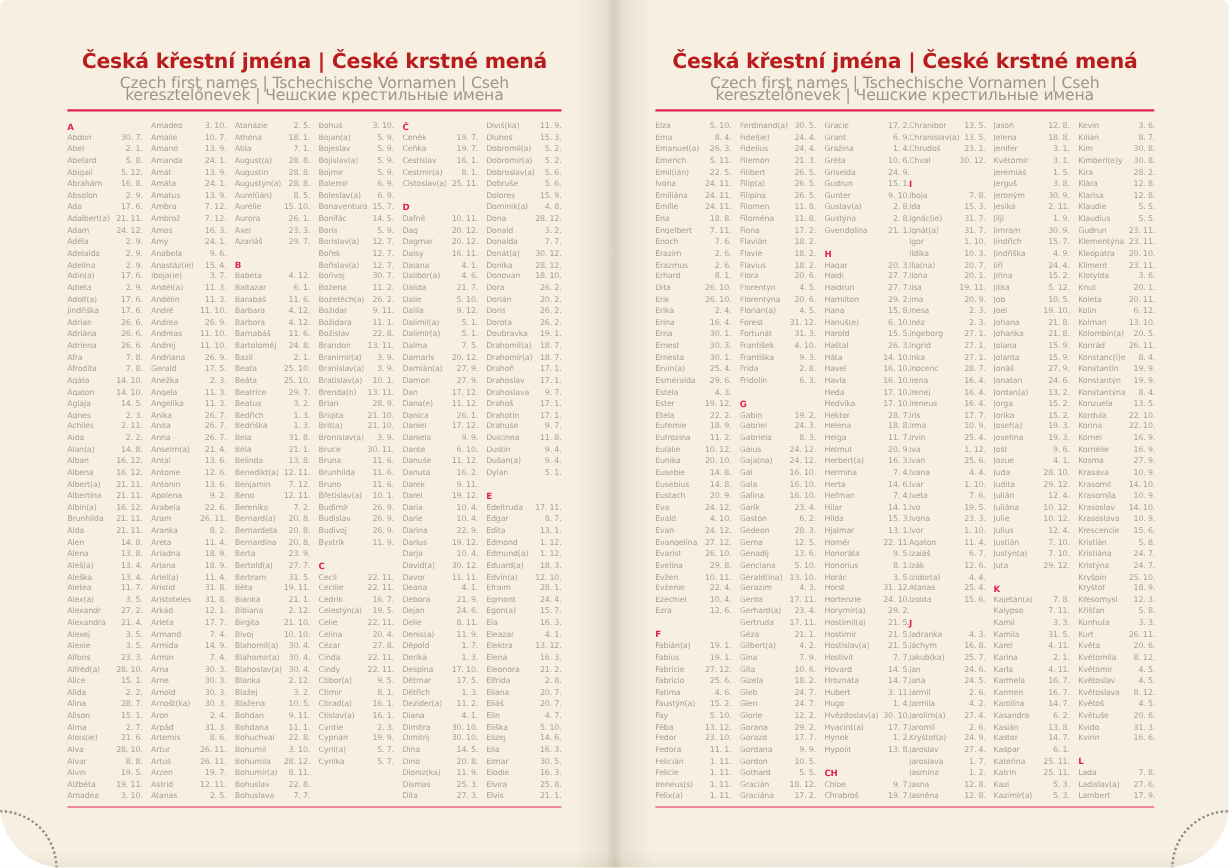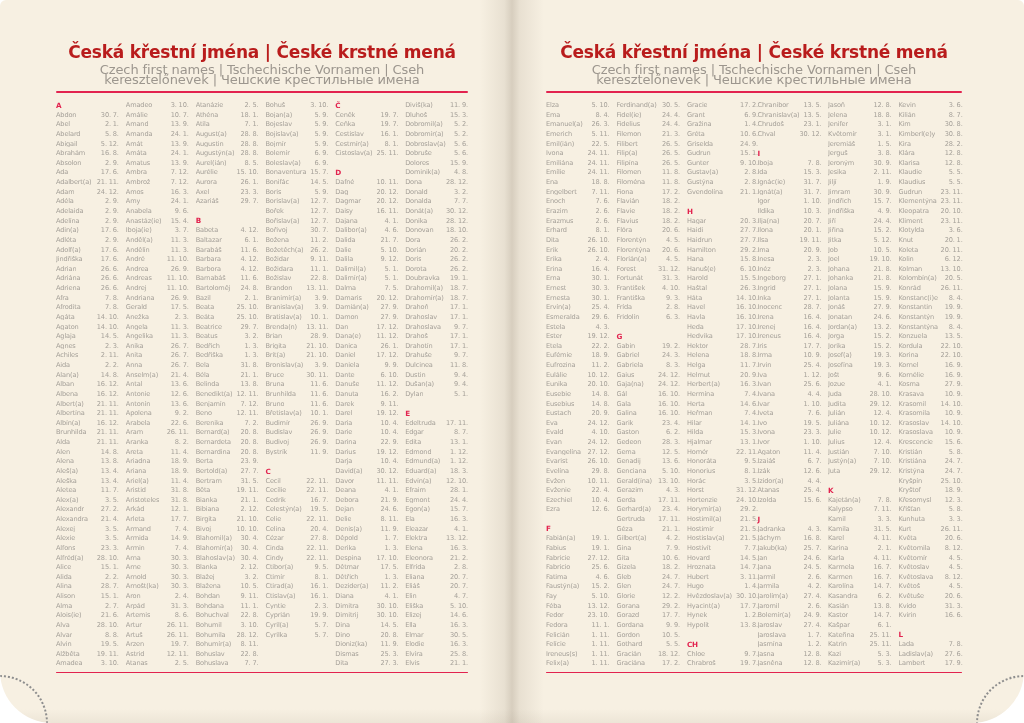--- a/index.html
+++ b/index.html
@@ -2324,21 +2324,21 @@
             </div>
             <div class="row">
               <span class="nm">Jarolím(a)</span>
               <span class="dt">27. 4.</span>
             </div>
             <div class="row">
               <span class="nm">Jaromil</span>
               <span class="dt">2. 6.</span>
             </div>
             <div class="row">
-              <span class="nm">Bolemír(a)</span>
+              <span class="nm">Kryštof(a)</span>
               <span class="dt">24. 9.</span>
             </div>
             <div class="row">
               <span class="nm">Jaroslav</span>
               <span class="dt">27. 4.</span>
             </div>
             <div class="row">
               <span class="nm">Jaroslava</span>
               <span class="dt">1. 7.</span>
             </div>

